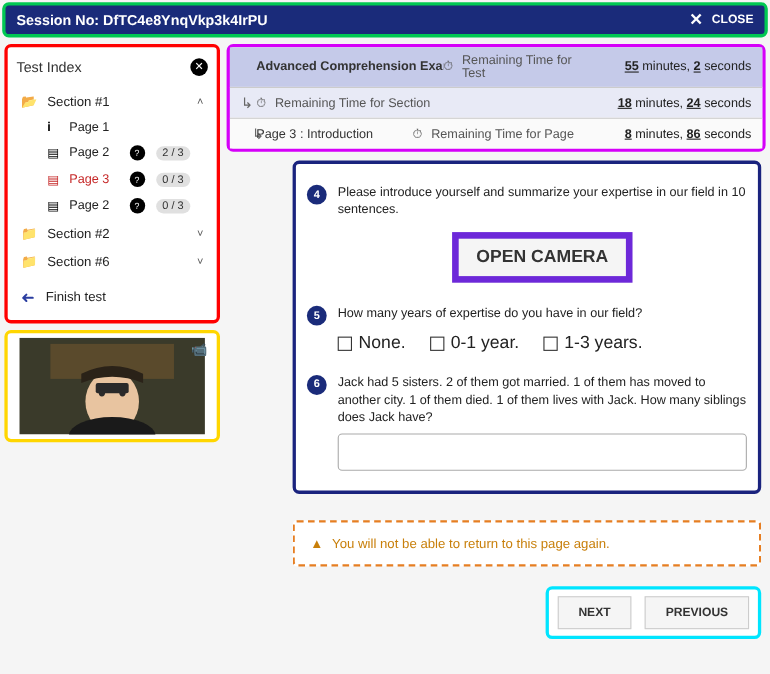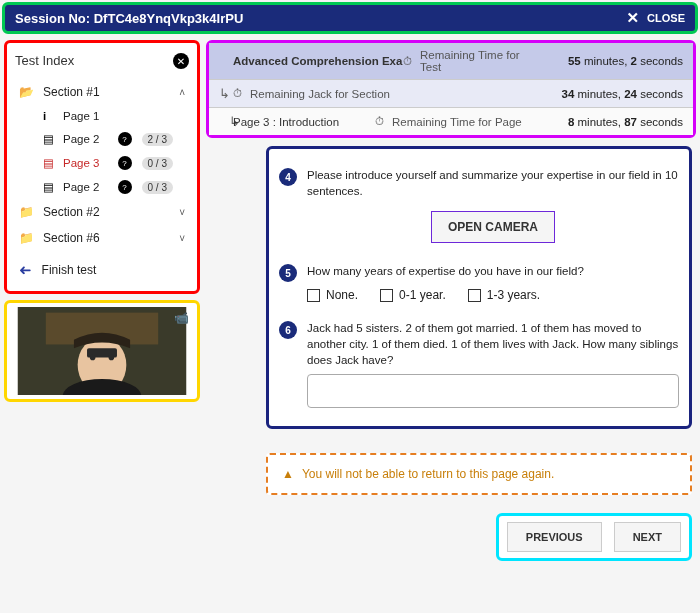--- a/index.html
+++ b/index.html
@@ -31,28 +31,28 @@
   .hdr-row { display:flex; align-items:center; padding:6px 10px; font-size:11.5px;}
   .hdr-row.r1 { background:#c5cae9;}
   .hdr-row.r2 { background:#e8eaf6; border-top:1px solid #ccc;}
   .hdr-row.r3 { background:#fafafa; border-top:1px solid #ccc;}
   .arrow-in { width:14px; color:#666; font-size:13px;}
   .hdr-title { width:170px; font-weight:600; color:#333; font-size:11.5px; white-space:nowrap; overflow:hidden;}
   .hdr-row.r2 .hdr-title, .hdr-row.r3 .hdr-title { font-weight:normal;}
   .clock { color:#555; margin-right:4px;}
   .hdr-mid { flex:1; color:#555; display:flex; align-items:center; gap:4px;}
   .hdr-time { font-size:11.5px; text-align:right; min-width:140px;}
-  .hdr-time b { font-weight:bold;}
+  .hdr-time b { font-weight:bold;text-decoration:underline;}
   .body-box { border:3px solid #1a237e; border-radius:6px; background:#fff; padding:18px 10px 18px 10px; margin-top:4px; margin-left:60px; margin-right:4px;}
   .qrow { display:flex; gap:10px; margin-bottom:16px;}
   .qnum { width:18px; height:18px; border-radius:50%; background:#1a2b7a; color:#fff; font-size:10px; display:flex; align-items:center; justify-content:center; font-weight:bold; flex-shrink:0; margin-top:1px;}
   .qtext { flex:1; font-size:11.5px; color:#222; line-height:1.4;}
-  .cam-btn { display:block; margin:12px auto 4px auto; background:#f5f5f5; border:1px solid #6d28d9; color:#333; padding:8px 16px; font-size:12px; font-weight:600; cursor:pointer;}
+  .cam-btn { display:block; margin:12px auto 4px auto; background:#f5f5f5; border:6px solid #6d28d9; color:#333; padding:8px 16px; font-size:16px; font-weight:600; cursor:pointer;}
   .opts { display:flex; flex-wrap:wrap; gap:6px 22px; margin-top:8px;}
-  .opt { display:flex; align-items:center; gap:6px; font-size:12px;}
+  .opt { display:flex; align-items:center; gap:6px; font-size:16px;}
   .cb { width:13px; height:13px; border:1.5px solid #333;}
   .answer-box { width:100%; height:34px; border:1px solid #aaa; border-radius:4px; margin-top:6px;}
   .warn-box { margin:20px 4px 0 60px; border:2px dashed #e67e22; border-radius:4px; padding:12px 14px; display:flex; align-items:center; gap:8px; color:#c87f0a; background:#fff; font-size:12px;}
   .nav-box { margin:14px 4px 0 0; display:flex; justify-content:flex-end; gap:12px; border:3px solid #00e5ff; border-radius:6px; padding:6px 8px; width:fit-content; margin-left:auto; background:#fff;}
   .nav-btn { background:#f5f5f5; border:1px solid #ccc; color:#333; padding:8px 18px; font-size:11px; font-weight:bold; cursor:pointer;}
 </style>
 </head>
 <body>
 
 <div class="top-bar">
@@ -140,32 +140,32 @@
         <span class="hdr-mid">
             <span class="clock">⏱</span>
             <span>Remaining Time for Test</span>
           </span>
         <span class="hdr-time"><b>55</b><span> minutes, </span><b>2</b><span> seconds</span></span>
       </div>
       <div class="hdr-row r2">
         <span class="arrow-in">↳</span>
         <span class="hdr-mid">
             <span class="clock">⏱</span>
-            <span>Remaining Jack for Section</span>
+            <span>Remaining Time for Section</span>
           </span>
-        <span class="hdr-time"><b>34</b><span> minutes, </span><b>24</b><span> seconds</span></span>
+        <span class="hdr-time"><b>18</b><span> minutes, </span><b>24</b><span> seconds</span></span>
       </div>
       <div class="hdr-row r3">
         <span class="arrow-in" style="padding-left:10px">↳</span>
         <span class="hdr-title" style="width:142px">Page 3  : Introduction</span>
         <span class="hdr-mid">
             <span class="clock">⏱</span>
             <span>Remaining Time for Page</span>
           </span>
-        <span class="hdr-time"><b>8</b><span> minutes, </span><b>87</b><span> seconds</span></span>
+        <span class="hdr-time"><b>8</b><span> minutes, </span><b>86</b><span> seconds</span></span>
       </div>
     </div>
 
     <div class="body-box">
       <div class="qrow">
         <div class="qnum">4</div>
         <div class="qtext">
           <div>Please introduce yourself and summarize your expertise in our field in 10 sentences.</div>
           <button class="cam-btn">OPEN CAMERA</button>
         </div>
@@ -200,17 +200,17 @@
         </div>
       </div>
     </div>
 
     <div class="warn-box">
       <span>▲</span>
       <span>You will not be able to return to this page again.</span>
     </div>
 
     <div class="nav-box">
+      <button class="nav-btn">NEXT</button>
       <button class="nav-btn">PREVIOUS</button>
-      <button class="nav-btn">NEXT</button>
     </div>
   </div>
 </div>
 
 </body></html>

